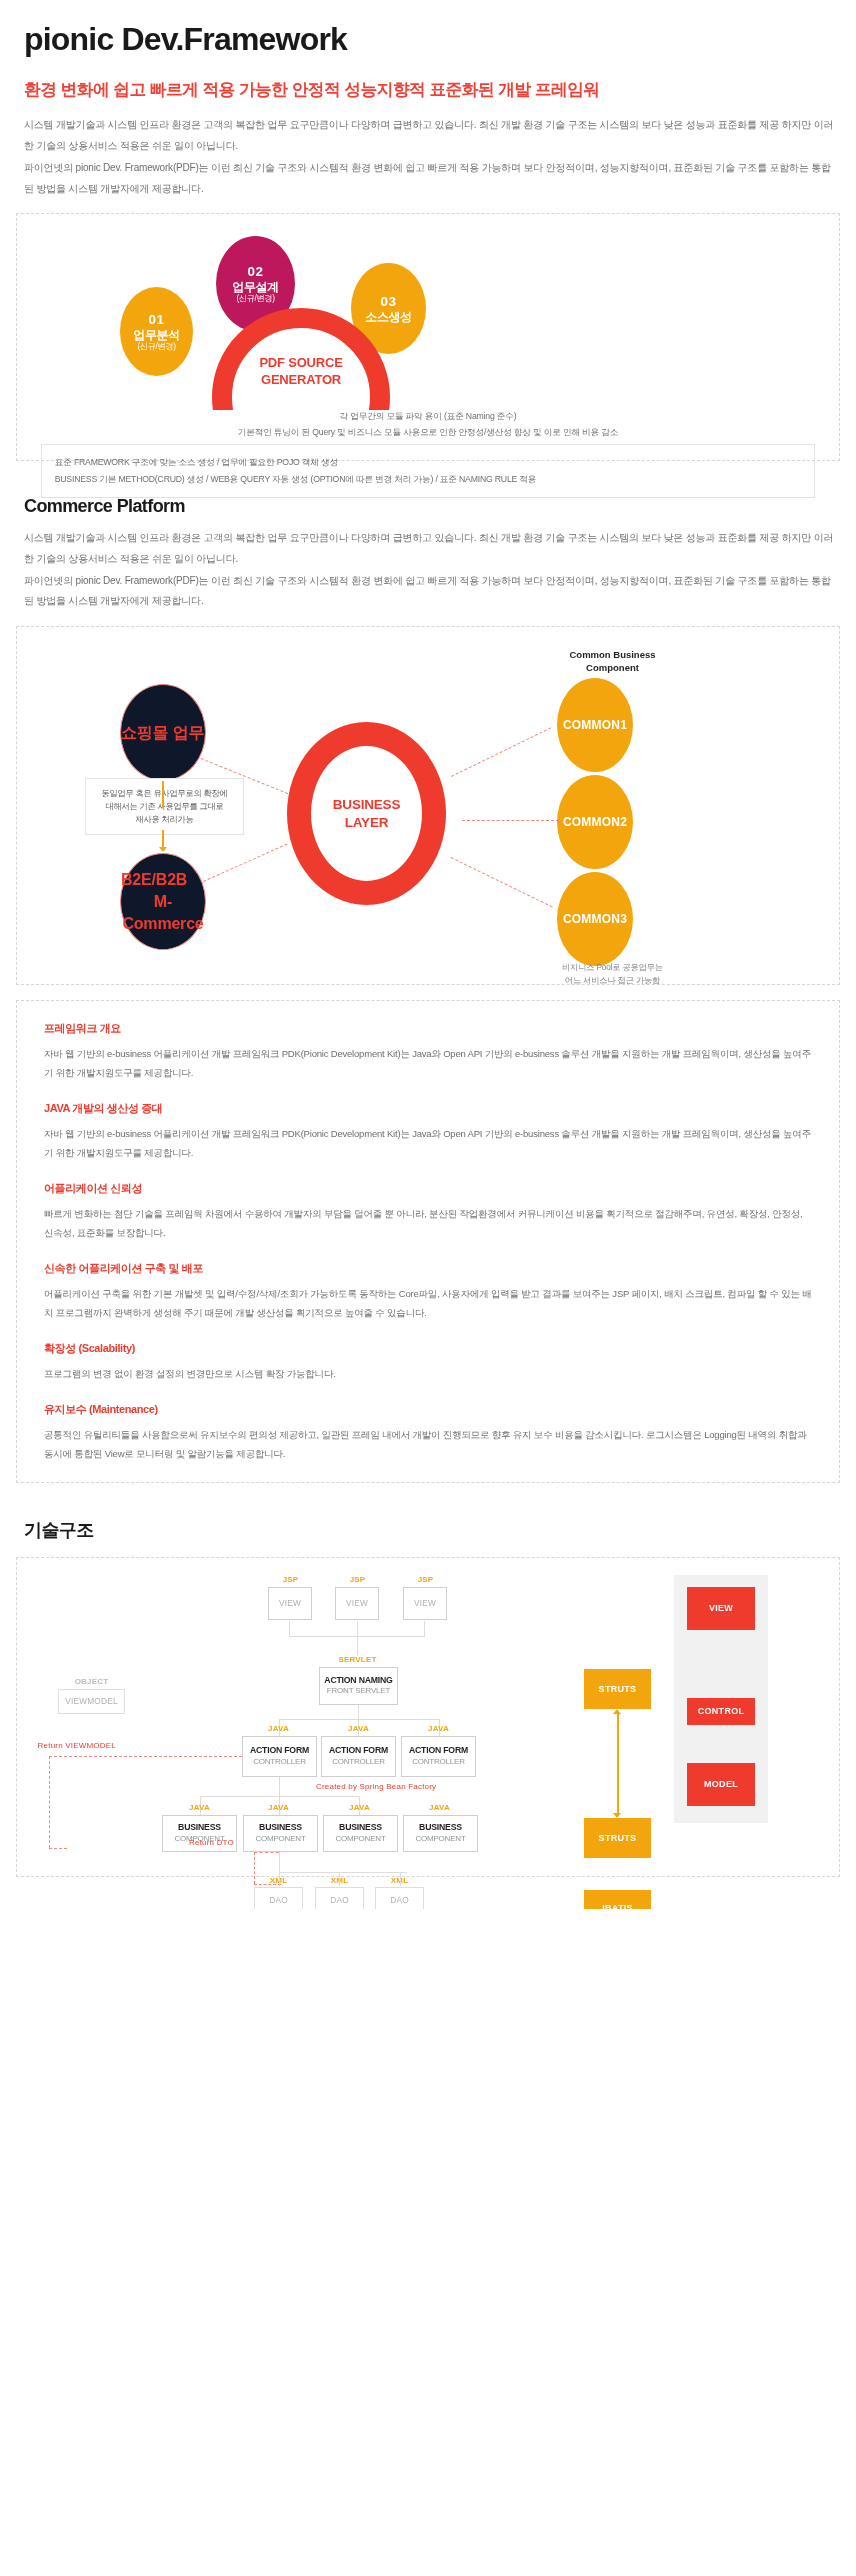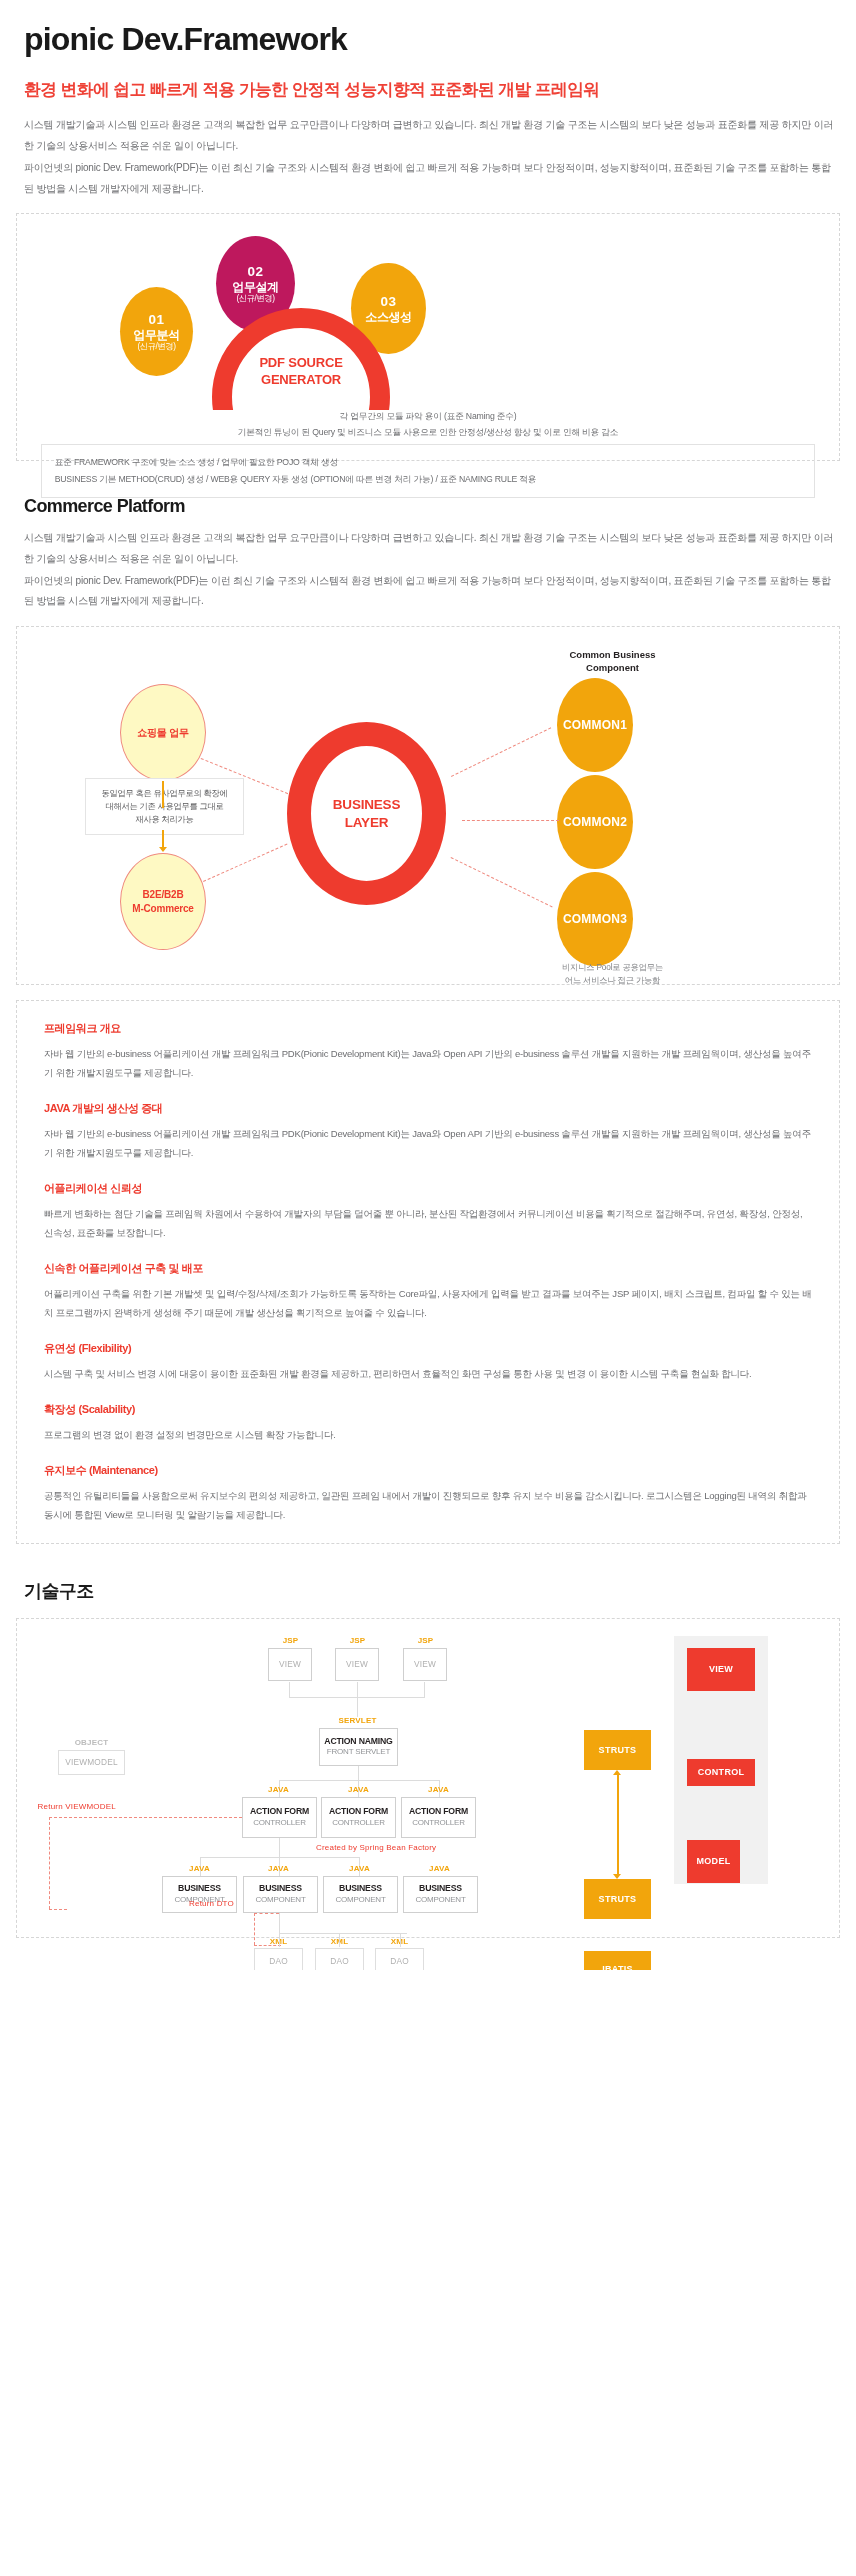--- a/index.html
+++ b/index.html
@@ -85,23 +85,23 @@
     position:absolute; left:540px; width:76px; height:94px; border-radius:50%;
     background:#f2a50c; color:#fff; font-size:12px; font-weight:bold;
     display:flex; align-items:center; justify-content:center; letter-spacing:0.2px;
   }
   .c1 { top:51px; }
   .c2 { top:148px; }
   .c3 { top:245px; }
 
   .hollow {
     position:absolute; border:0.8px solid #ef8a7f; border-radius:50%;
-    display:flex; flex-direction:column; align-items:center; justify-content:center;
-    color:#ee3b2e; font-size:10px; font-weight:bold; text-align:center;
-    line-height:1.35; letter-spacing:-0.2px; background:#fef9c3;
+    display:flex; flex-direction:column; align-items:flex-start; justify-content:center;
+    color:#ee3b2e; font-size:16px; font-weight:bold; text-align:center;
+    line-height:1.35; letter-spacing:-0.2px; background:#0f172a;
   }
   .shop { left:103px; top:57px;  width:86px; height:97px; }
   .b2e  { left:103px; top:226px; width:86px; height:97px; }
 
   .ringwrap {
     position:absolute; left:270px; top:95px; width:159px; height:183px;
     border:24px solid #ee3b2e; border-radius:50%;
     display:flex; align-items:center; justify-content:center;
   }
   .ring-label {
@@ -285,24 +285,20 @@
       </div>
       <div class="feat-item">
         <div class="feat-h">어플리케이션 신뢰성</div>
         <p class="feat-p">빠르게 변화하는 첨단 기술을 프레임웍 차원에서 수용하여 개발자의 부담을 덜어줄 뿐 아니라, 분산된 작업환경에서 커뮤니케이션 비용을 획기적으로 절감해주며, 유연성, 확장성, 안정성, 신속성, 표준화를 보장합니다.</p>
       </div>
       <div class="feat-item">
         <div class="feat-h">신속한 어플리케이션 구축 및 배포</div>
         <p class="feat-p">어플리케이션 구축을 위한 기본 개발셋 및 입력/수정/삭제/조회가 가능하도록 동작하는 Core파일, 사용자에게 입력을 받고 결과를 보여주는 JSP 페이지, 배치 스크립트, 컴파일 할 수 있는 배치 프로그램까지 완벽하게 생성해 주기 때문에 개발 생산성을 획기적으로 높여줄 수 있습니다.</p>
       </div>
       <div class="feat-item">
-        <div class="feat-h">유연성 (Flexibility)</div>
-        <p class="feat-p">시스템 구축 및 서비스 변경 시에 대응이 용이한 표준화된 개발 환경을 제공하고, 편리하면서 효율적인 화면 구성을 통한 사용 및 변경 이 용이한 시스템 구축을 현실화 합니다.</p>
-      </div>
-      <div class="feat-item">
         <div class="feat-h">확장성 (Scalability)</div>
         <p class="feat-p">프로그램의 변경 없이 환경 설정의 변경만으로 시스템 확장 가능합니다.</p>
       </div>
       <div class="feat-item">
         <div class="feat-h">유지보수 (Maintenance)</div>
         <p class="feat-p">공통적인 유틸리티들을 사용함으로써 유지보수의 편의성 제공하고, 일관된 프레임 내에서 개발이 진행되므로 향후 유지 보수 비용을 감소시킵니다. 로그시스템은 Logging된 내역의 취합과 동시에 통합된 View로 모니터링 및 알람기능을 제공합니다.</p>
       </div>
     </div>
   </div>
 
@@ -430,18 +426,18 @@
       <div class="chip orange" style="left:567px;top:111px;width:67px;height:40px;">STRUTS</div>
       <div class="chip orange" style="left:567px;top:260px;width:67px;height:40px;">STRUTS</div>
       <div class="chip orange" style="left:567px;top:332px;width:67px;height:37px;">IBATIS</div>
 
       <div class="arrow-v" style="left:600px;top:156px;height:100px;"></div>
       <div class="arrow-head ah-up" style="left:596px;top:151px;"></div>
       <div class="arrow-head ah-down" style="left:596px;top:255px;"></div>
 
       <div class="chip red" style="left:670px;top:29px;width:68px;height:43px;">VIEW</div>
       <div class="chip red" style="left:670px;top:140px;width:68px;height:27px;">CONTROL</div>
-      <div class="chip red" style="left:670px;top:221px;width:53px;height:43px;">MODEL</div>
+      <div class="chip red" style="left:670px;top:205px;width:68px;height:43px;">MODEL</div>
     </div>
   </div>
 
 </div>
 
 
 </body></html>

